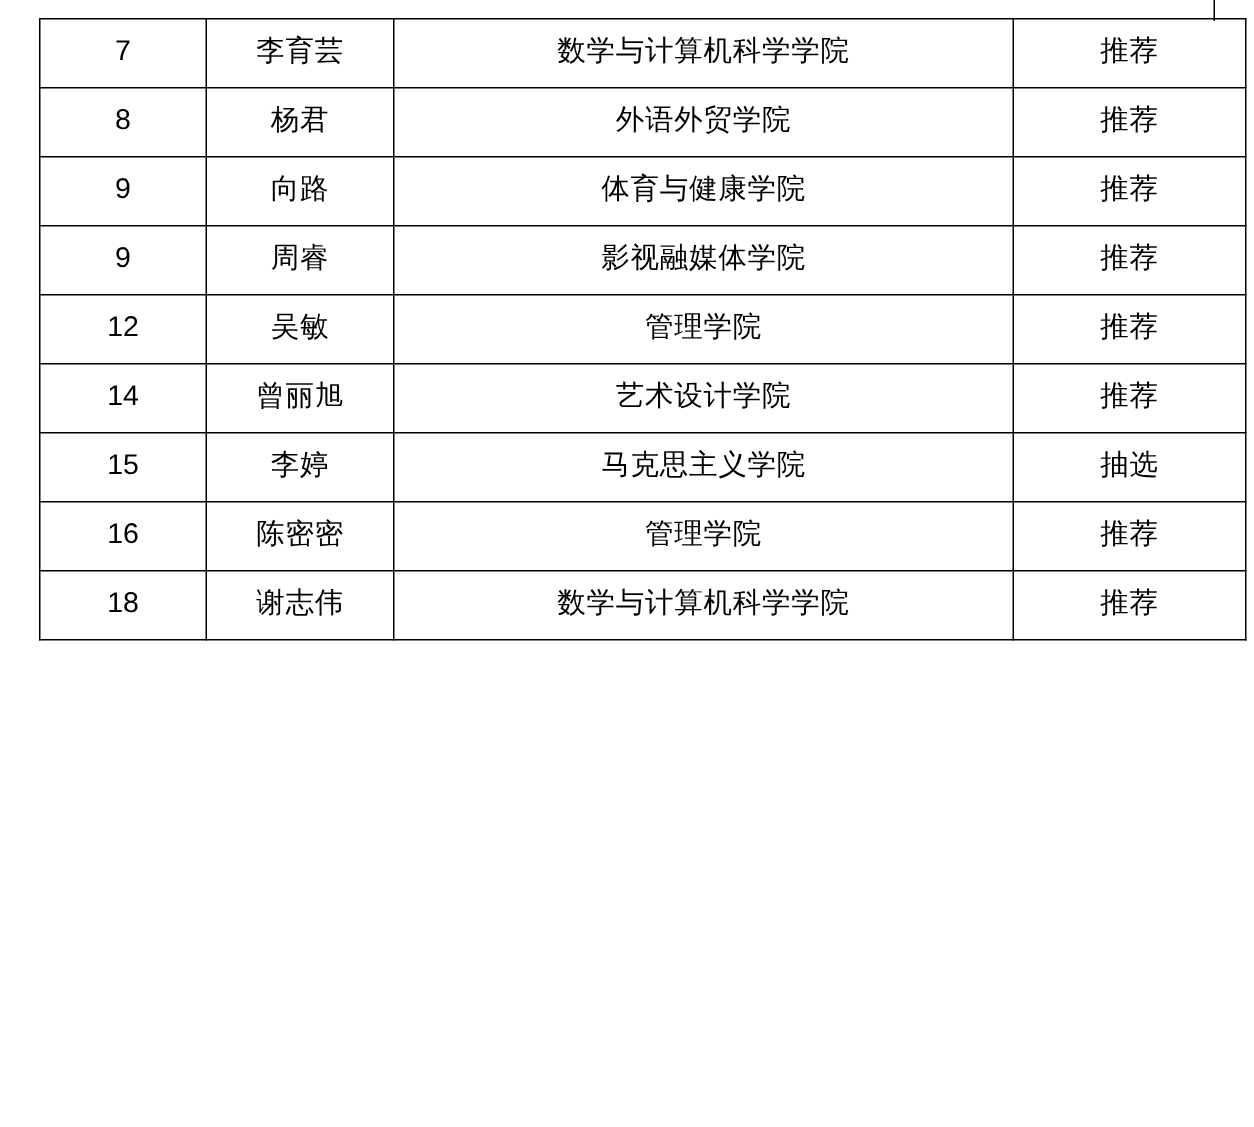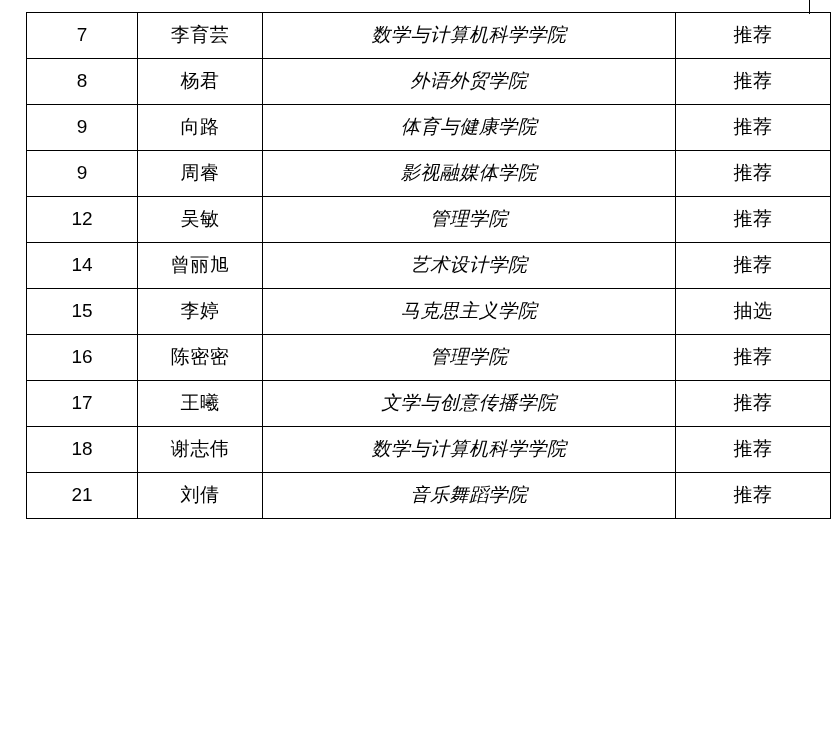--- a/index.html
+++ b/index.html
@@ -54,21 +54,20 @@
   table.roster td.col-index {
     width: 106px;
     font-size: 19px;
     letter-spacing: 0;
   }
   table.roster td.col-name {
     width: 120px;
   }
   table.roster td.col-college {
     width: 408px;
-    font-style: italic;
   }
   table.roster td.col-method {
     width: 150px;
   }
 </style>
 </head>
 <body>
 
 <div class="page">
   <div class="top-rule"></div>
@@ -117,33 +116,21 @@
           <td class="col-college">马克思主义学院</td>
           <td class="col-method">抽选</td>
         </tr>
         <tr>
           <td class="col-index">16</td>
           <td class="col-name">陈密密</td>
           <td class="col-college">管理学院</td>
           <td class="col-method">推荐</td>
         </tr>
         <tr>
-          <td class="col-index">17</td>
-          <td class="col-name">王曦</td>
-          <td class="col-college">文学与创意传播学院</td>
-          <td class="col-method">推荐</td>
-        </tr>
-        <tr>
           <td class="col-index">18</td>
           <td class="col-name">谢志伟</td>
           <td class="col-college">数学与计算机科学学院</td>
-          <td class="col-method">推荐</td>
-        </tr>
-        <tr>
-          <td class="col-index">21</td>
-          <td class="col-name">刘倩</td>
-          <td class="col-college">音乐舞蹈学院</td>
           <td class="col-method">推荐</td>
         </tr>
       </tbody>
     </table>
   </div>
 </div>
 
 </body></html>

